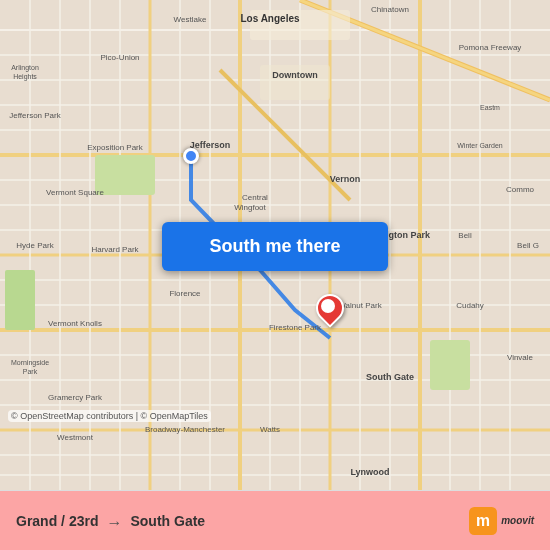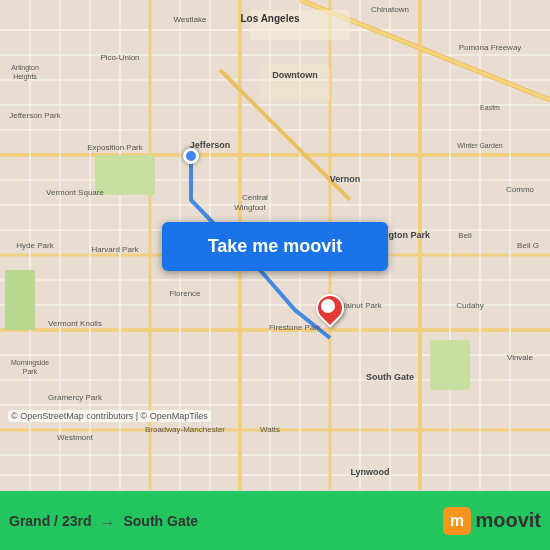--- a/index.html
+++ b/index.html
@@ -91,25 +91,25 @@
       transform: rotate(0deg);
     }
 
     
     #bottom-bar {
       position: absolute;
       bottom: 0;
       left: 0;
       width: 550px;
       height: 60px;
-      background: #22c55e;
+      background: #fca5a5;
       display: flex;
       align-items: center;
       justify-content: space-between;
-      padding: 0 9px;
+      padding: 0 16px;
       border-top: 1px solid #ddd;
     }
 
     .route-info {
       display: flex;
       align-items: center;
       gap: 8px;
     }
 
     .from-label {
@@ -130,23 +130,24 @@
     }
 
     
     .moovit-logo {
       display: flex;
       align-items: center;
       gap: 4px;
     }
 
     .moovit-text {
-      font-size: 20px;
+      font-size: 10px;
       font-weight: bold;
       color: #333;
+      font-style: italic;
     }
 
     .moovit-icon {
       width: 28px;
       height: 28px;
     }
 
     
     .attribution {
       position: absolute;
@@ -274,21 +275,21 @@
 
   <div class="dest-marker" style="top: 330px; left: 330px;">
     <div class="dest-marker-pin">
       <div style="position:relative; width:28px; height:36px;">
         <div class="dest-marker-circle"></div>
         <div class="dest-marker-inner"></div>
       </div>
     </div>
   </div>
 
-  <button id="take-me-there-btn">Take me moovit</button>
+  <button id="take-me-there-btn">South me there</button>
 
   <div class="attribution">
     <span>© OpenStreetMap contributors | © OpenMapTiles</span>
   </div>
 </div>
 
 <div id="bottom-bar">
   <div class="route-info">
     <span class="from-label">Grand / 23rd</span>
     <span class="arrow-icon">→</span>

